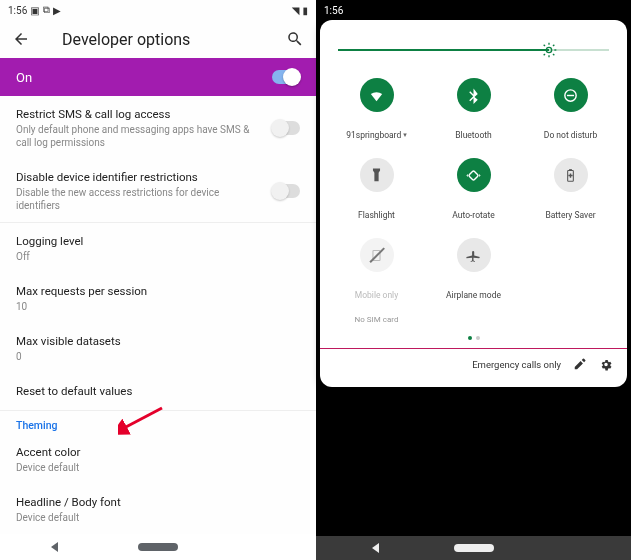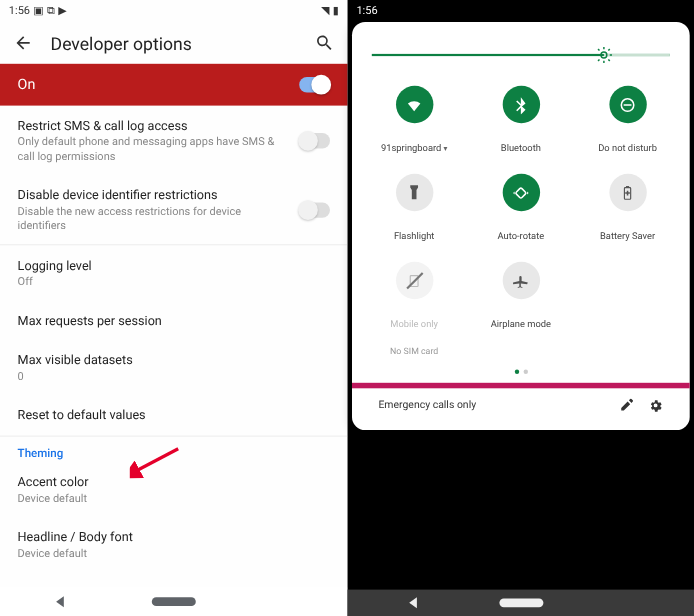--- a/index.html
+++ b/index.html
@@ -4,24 +4,24 @@
 <style>
 * { box-sizing: border-box; margin: 0; padding: 0; font-family: Roboto, -apple-system, Helvetica, Arial, sans-serif; }
 body { background: #fff; width: 631px; height: 560px; overflow: hidden; display: flex; }
 .screen { position: relative; height: 560px; }
 .left { width: 316px; background: #fefefe; }
 .right { width: 315px; background: #000; }
 
 
 .statusbar { height: 20px; display: flex; align-items: center; justify-content: space-between; padding: 0 8px; font-size: 10px; color: #333; }
 .statusbar .icons { display: flex; gap: 3px; align-items: center; }
-.appbar { height: 38px; display: flex; align-items: center; padding: 0 12px; gap: 16px; }
+.appbar { height: 38px; display: flex; align-items: center; padding: 0 12px; gap: 32px; }
 .appbar .title { font-size: 16px; color: #222; font-weight: 400; flex: 1; }
 .appbar svg { width: 18px; height: 18px; }
-.bluebar { background: #b91c1c; color: #fff; height: 38px; display: flex; align-items: center; padding: 0 16px; font-size: 13px; justify-content: space-between; }
+.bluebar { background: #a21caf; color: #fff; height: 38px; display: flex; align-items: center; padding: 0 16px; font-size: 13px; justify-content: space-between; }
 .switch-on { width: 28px; height: 14px; border-radius: 7px; background: #85b4ef; position: relative; }
 .switch-on::after { content: ""; position: absolute; right: -1px; top: -2px; width: 18px; height: 18px; border-radius: 50%; background: #fff; box-shadow: 0 1px 2px rgba(0,0,0,0.3); }
 .switch-off { width: 28px; height: 14px; border-radius: 7px; background: #ddd; position: relative; }
 .switch-off::after { content: ""; position: absolute; left: -1px; top: -2px; width: 18px; height: 18px; border-radius: 50%; background: #f1f1f1; box-shadow: 0 1px 2px rgba(0,0,0,0.2); }
 .row { padding: 10px 16px; border-bottom: none; }
 .row .main { font-size: 11.5px; color: #222; line-height: 1.4; }
 .row .sub { font-size: 10px; color: #888; line-height: 1.3; margin-top: 1px; }
 .row.toggle { display: flex; align-items: center; gap: 8px; }
 .row.toggle .txt { flex: 1; }
 .section { font-size: 10.5px; color: #1a73e8; padding: 8px 16px 2px; font-weight: 500; }
@@ -45,21 +45,21 @@
 .tile .circ.on { background: #0d8043; }
 .tile .circ.off { background: #e8e8e8; }
 .tile .circ.dis { background: #f3f3f3; }
 .tile .circ svg { width: 17px; height: 17px; }
 .tile .lbl { font-size: 8.5px; color: #444; text-align: center; }
 .tile .lbl2 { font-size: 8px; color: #999; text-align: center; margin-top:-3px; }
 .tile .lbl.dis { color: #bbb; }
 .dots { display: flex; justify-content: center; gap: 4px; margin: 12px 0 8px; }
 .dots span { width: 4px; height: 4px; border-radius: 50%; background: #ccc; }
 .dots span.active { background: #0d8043; }
-.panel-footer { display: flex; align-items: center; padding: 8px 24px; border-top: 5px solid #be185d; }
+.panel-footer { display: flex; align-items: center; padding: 8px 14px; border-top: 1px solid #be185d; text-align: right; }
 .panel-footer .emg { font-size: 9.5px; color: #333; flex: 1; }
 .panel-footer svg { width: 14px; height: 14px; margin-left: 12px; }
 .r-backdrop { position: absolute; top: 0; left: 0; right: 0; bottom: 0; background: #555; z-index: -1; }
 .r-faded { padding: 6px 16px; }
 .r-faded .fsec { font-size: 10px; color: #8fa9d9; margin: 4px 0; }
 .r-faded .frow { margin: 10px 0; }
 .r-faded .fmain { font-size: 11px; color: #a8a8a8; }
 .r-faded .fsub { font-size: 9px; color: #888; }
 .r-nav { position: absolute; bottom: 0; left:0; right:0; height: 24px; display:flex; align-items:center; justify-content:center; gap:75px; background:#3a3a3a; }
 .r-nav .pill2 { width: 40px; height: 8px; border-radius:4px; background:#eee; }
@@ -112,20 +112,21 @@
     <div class="switch-off"></div>
   </div>
   <div class="divider"></div>
 
   <div class="row">
     <div class="main">Logging level</div>
     <div class="sub">Off</div>
   </div>
   <div class="row">
     <div class="main">Max requests per session</div>
+    <div class="sub">10</div>
   </div>
   <div class="row">
     <div class="main">Max visible datasets</div>
     <div class="sub">0</div>
   </div>
   <div class="row">
     <div class="main">Reset to default values</div>
   </div>
   <div class="divider"></div>
 

